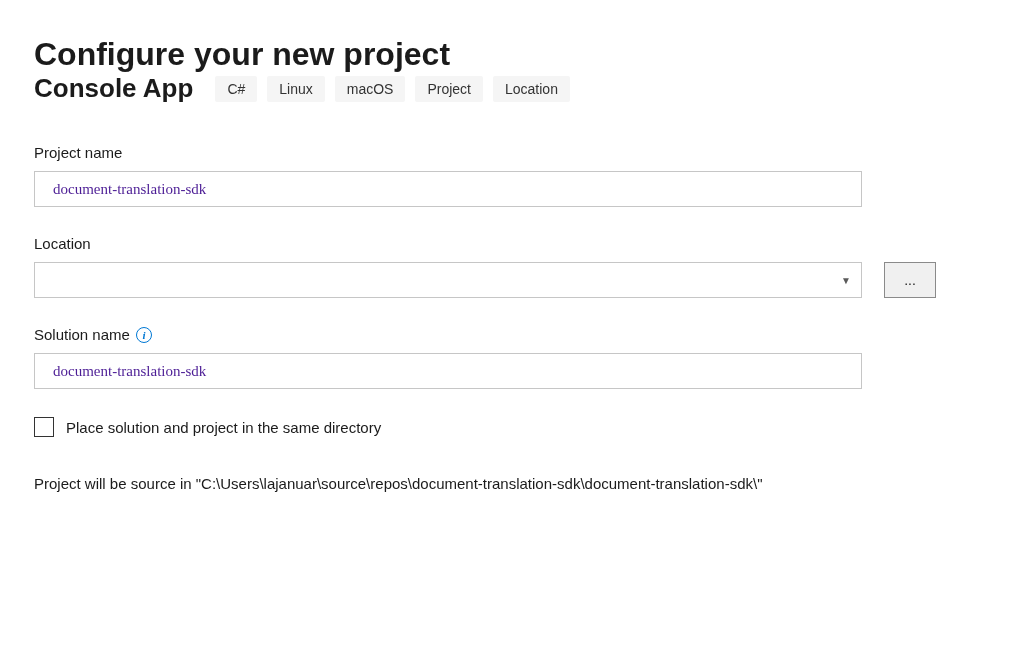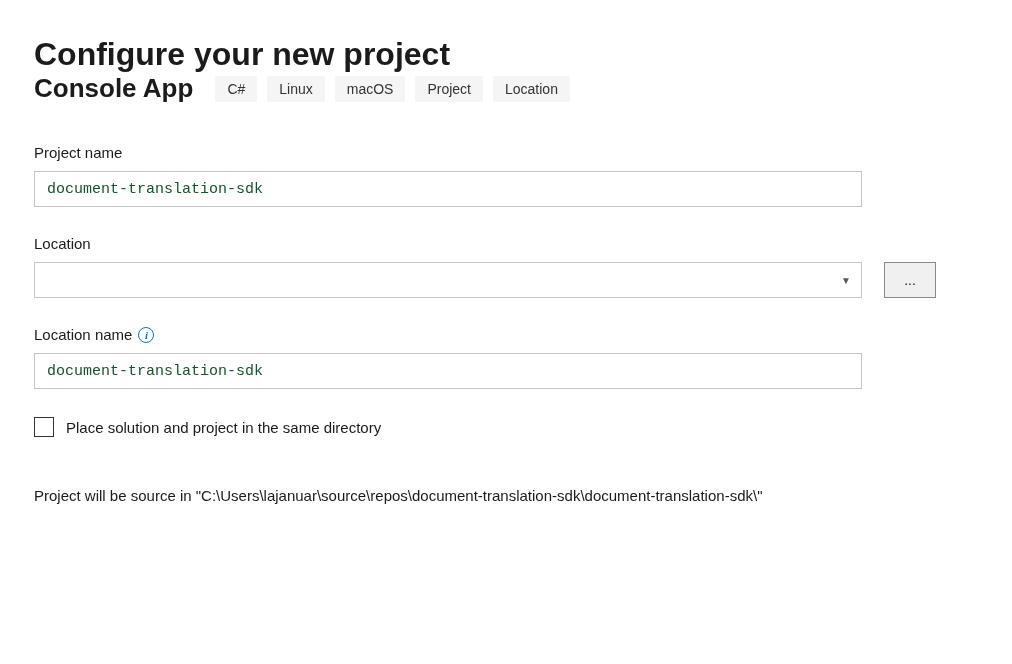--- a/index.html
+++ b/index.html
@@ -50,24 +50,24 @@
       color: #1b1b1b;
       margin-bottom: 10px;
       display: flex;
       align-items: center;
       gap: 6px;
     }
     .text-input {
       width: 828px;
       height: 36px;
       border: 1px solid #c6c6c6;
-      padding: 0 12px;
+      padding: 0 18px;
       font-size: 15px;
-      font-family: Liberation Mono, monospace;
-      color: #14532d;
+      font-family: Liberation Serif, serif;
+      color: #4c1d95;
       background: #fff;
     }
     .location-row {
       display: flex;
       align-items: center;
       gap: 22px;
     }
     .location-select {
       width: 828px;
       height: 36px;
@@ -108,21 +108,21 @@
       font-size: 11px;
       font-weight: bold;
       font-style: italic;
       font-family: Georgia, serif;
     }
     .checkbox-row {
       display: flex;
       align-items: center;
       gap: 12px;
       margin-top: 18px;
-      margin-bottom: 48px;
+      margin-bottom: 36px;
     }
     .checkbox {
       width: 20px;
       height: 20px;
       border: 1.5px solid #333;
       background: #fff;
       cursor: pointer;
     }
     .checkbox-label {
       font-size: 15px;
@@ -162,21 +162,21 @@
   <div class="location-row">
     <div class="location-select">
       <span class="dropdown-arrow">▼</span>
     </div>
     <button class="browse-btn">...</button>
   </div>
 </div>
 
 <div class="field-group">
   <div class="field-label">
-    <span>Location name</span>
+    <span>Solution name</span>
     <span class="info-icon">i</span>
   </div>
   <input type="text" class="text-input" value="document-translation-sdk" style="">
 </div>
 
 <div class="checkbox-row">
   <div class="checkbox"></div>
   <label class="checkbox-label">Place solution and project in the same directory</label>
 </div>
 

